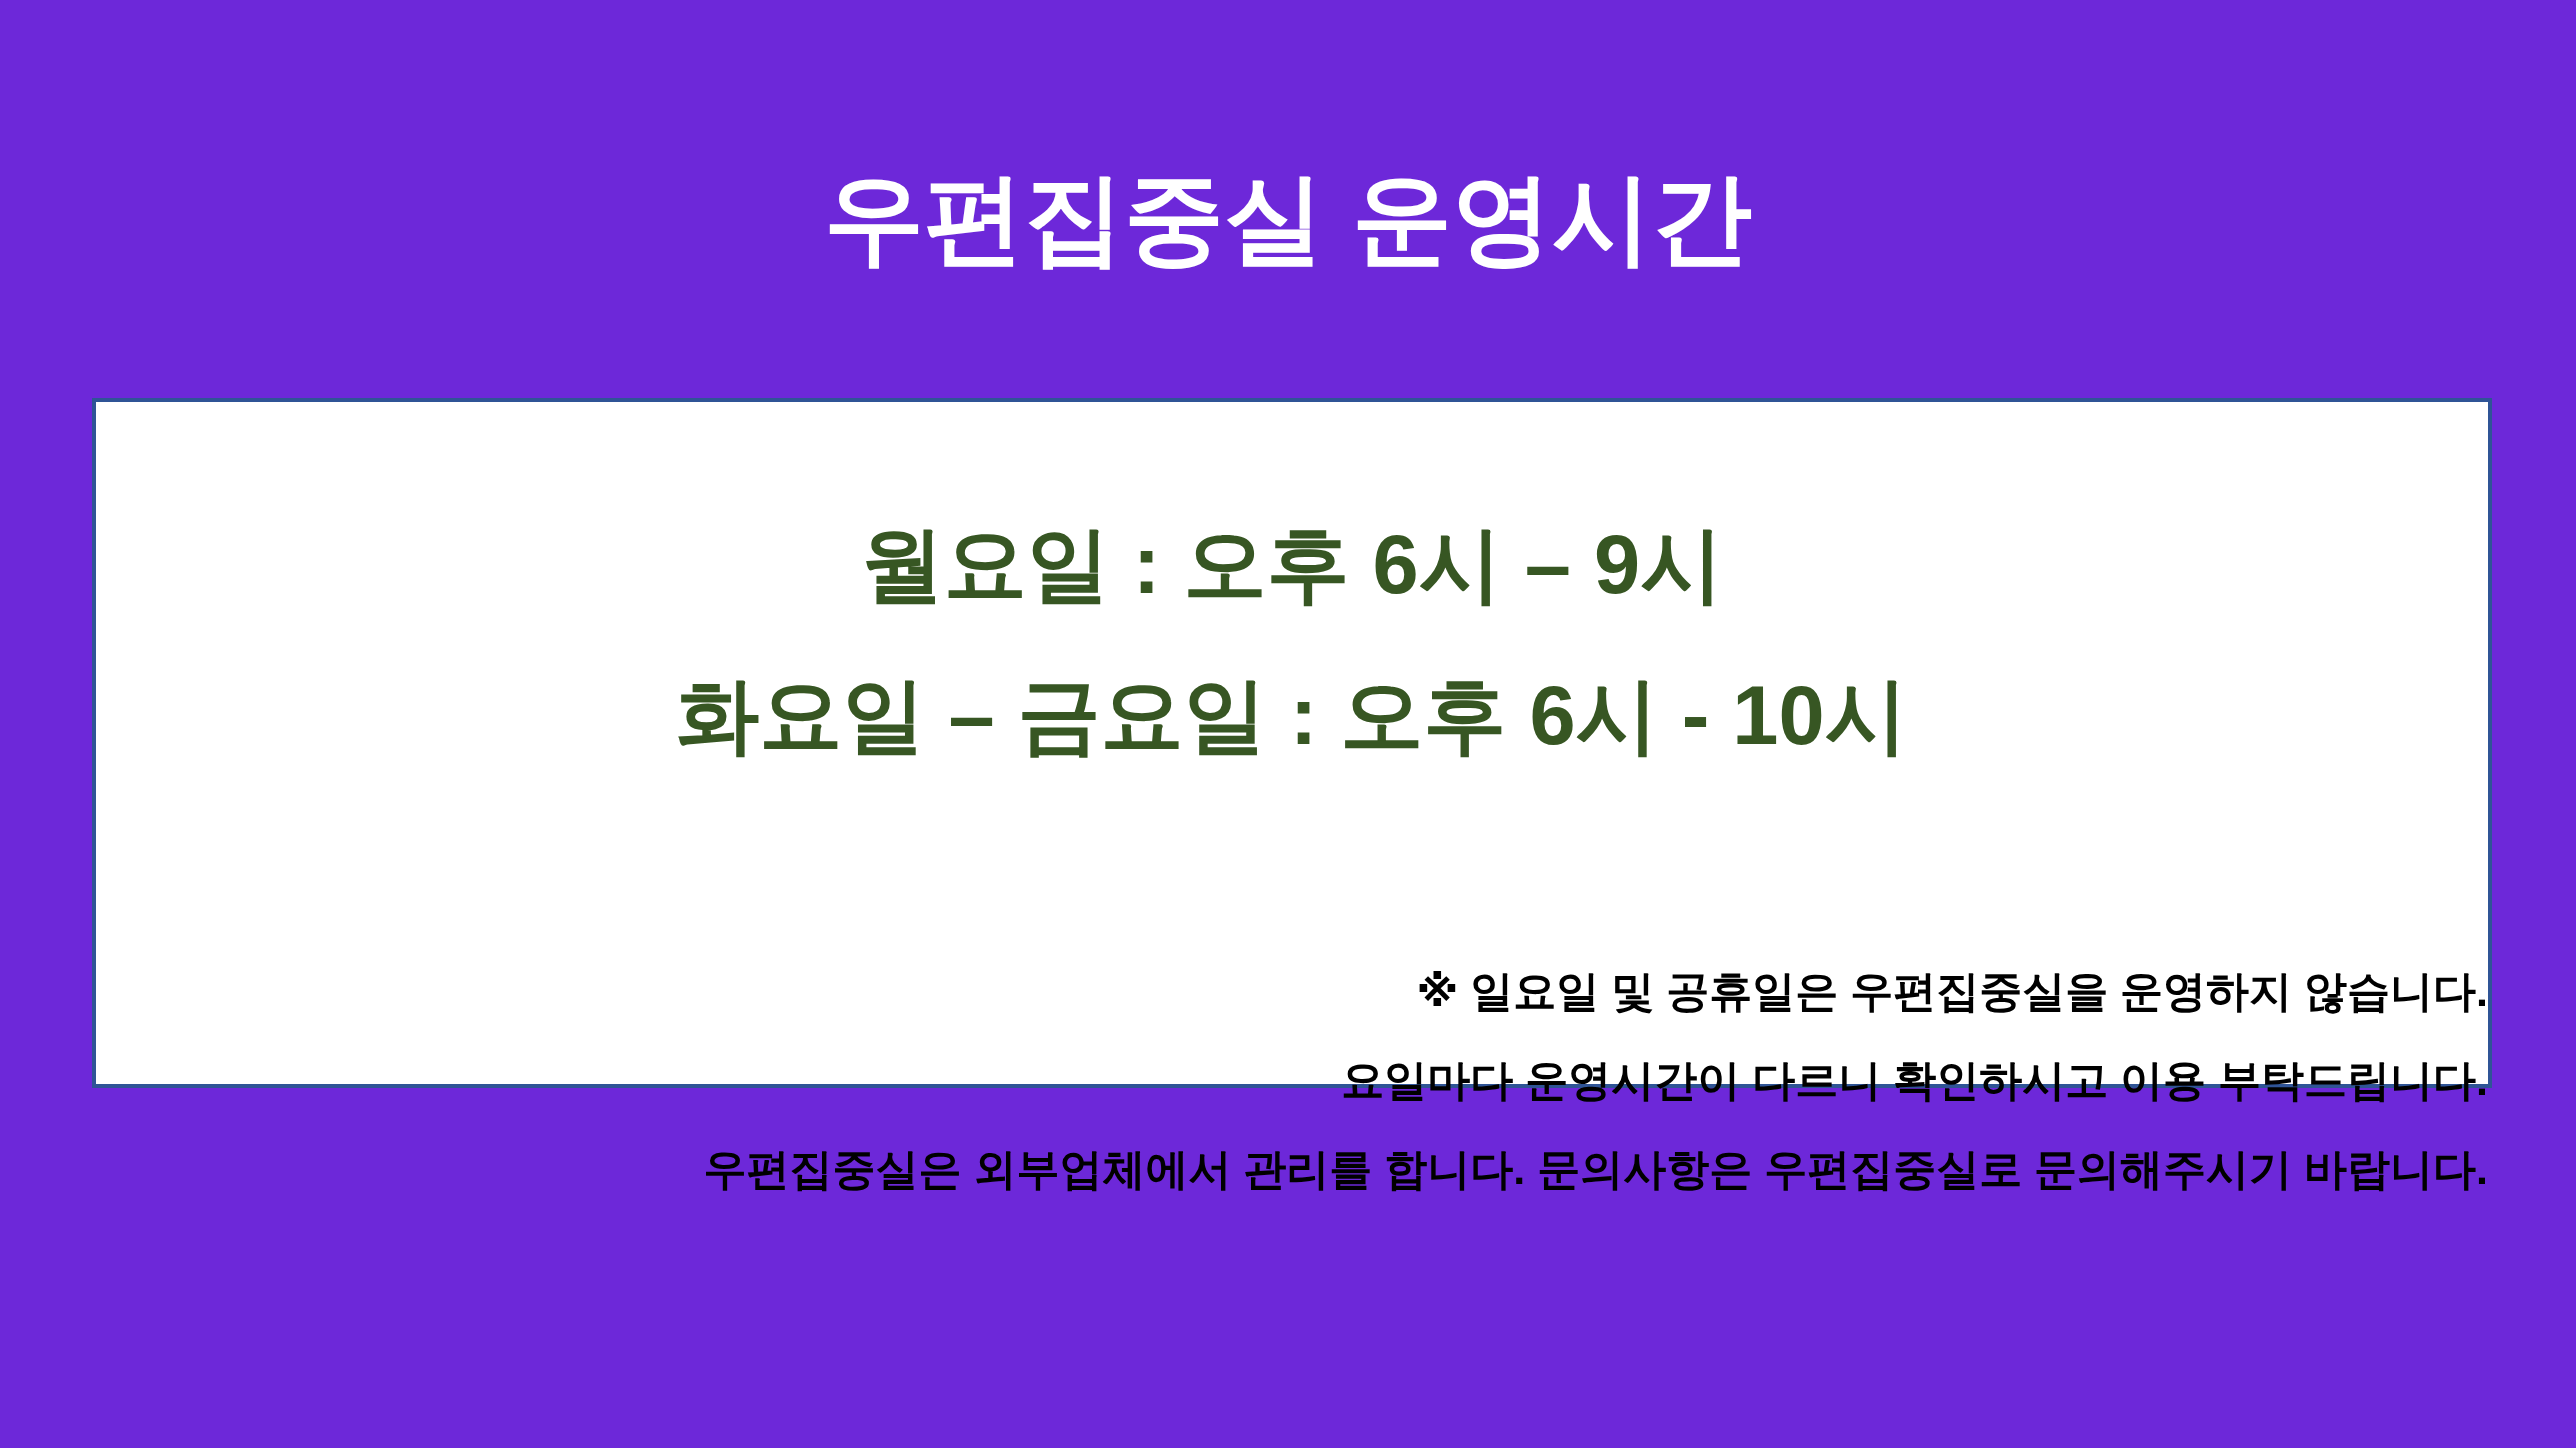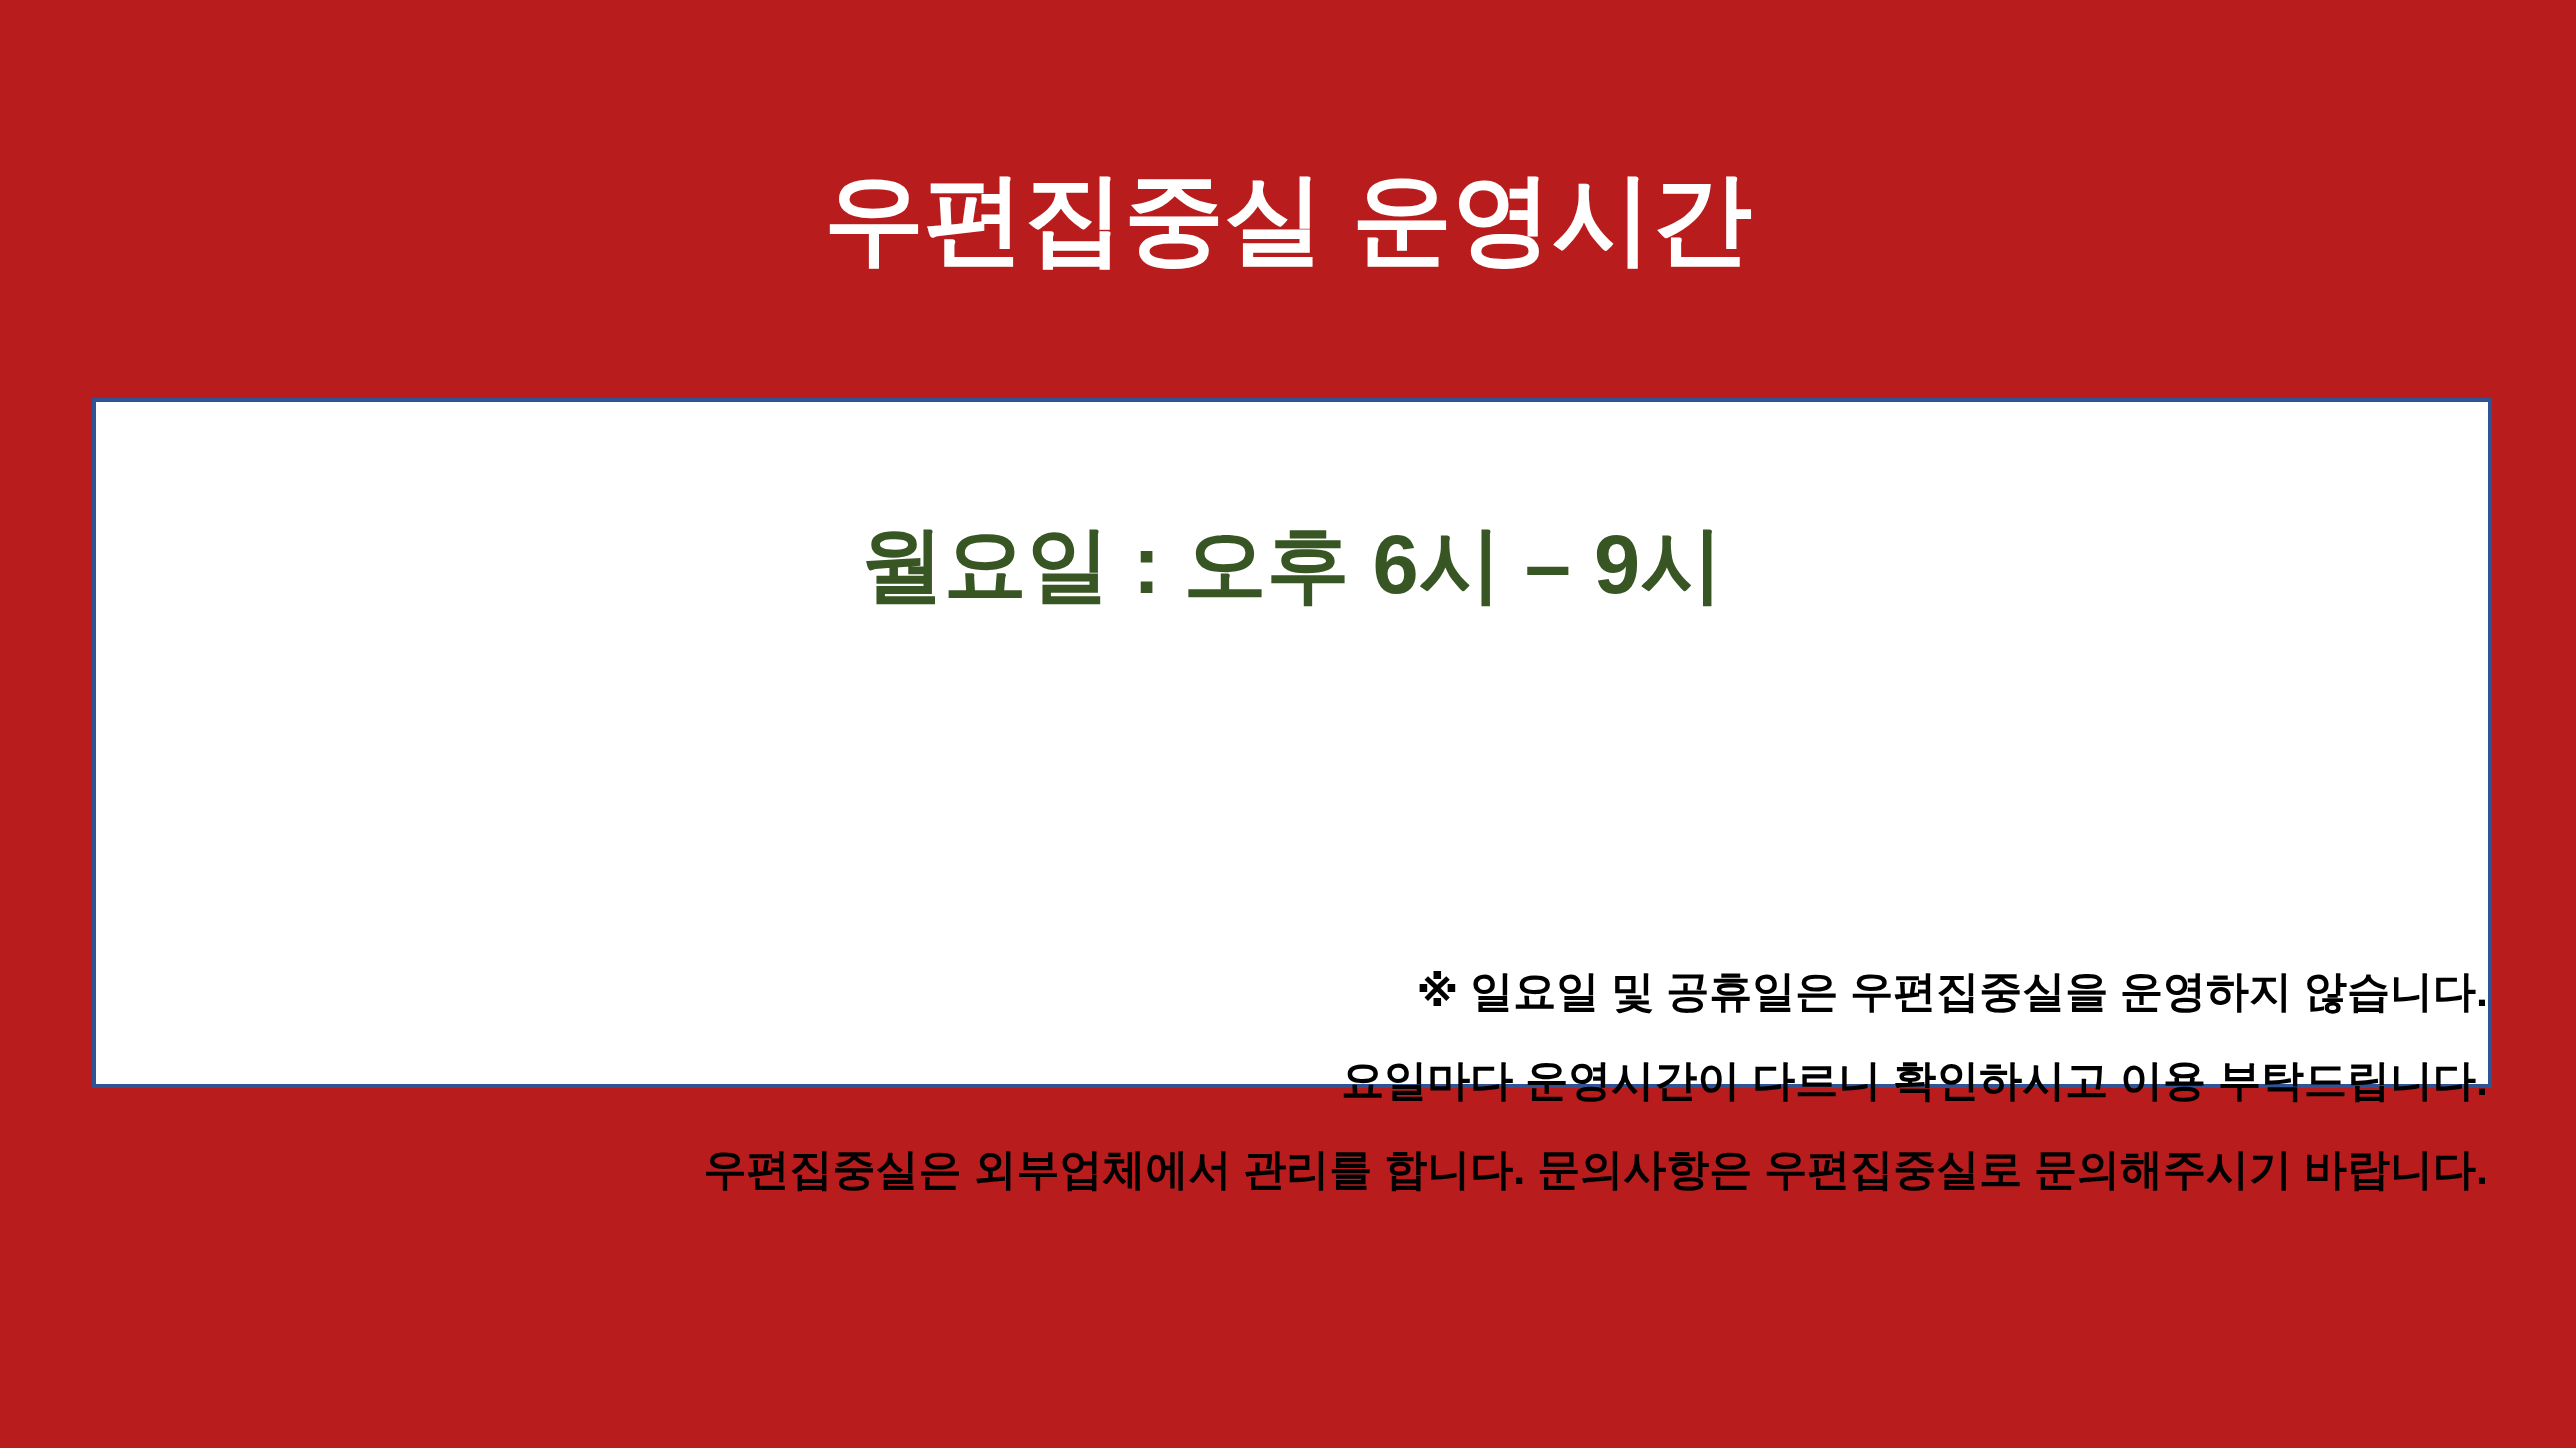--- a/index.html
+++ b/index.html
@@ -10,21 +10,21 @@
     width: 2576px;
     height: 1449px;
     overflow: hidden;
     font-family: "Liberation Sans", "DejaVu Sans", sans-serif;
   }
 
   #poster {
     position: relative;
     width: 2576px;
     height: 1449px;
-    background: #b91c1c;
+    background: #6d28d9;
     box-sizing: border-box;
   }
 
   
   #poster-title {
     position: absolute;
     left: 0;
     top: 162px;
     width: 2576px;
     text-align: center;
@@ -92,20 +92,21 @@
 <body>
 
 <div id="poster">
 
   <div id="poster-title">우편집중실 운영시간</div>
 
   <div id="hours-card">
 
     <div id="hours-list">
       <div class="hours-line">월요일 : 오후 6시 – 9시</div>
+      <div class="hours-line">화요일 – 금요일 : 오후 6시 - 10시</div>
     </div>
 
     <div id="notes-list">
       <div class="note-line">※ 일요일 및 공휴일은 우편집중실을 운영하지 않습니다.</div>
       <div class="note-line">요일마다 운영시간이 다르니 확인하시고 이용 부탁드립니다.</div>
       <div class="note-line">우편집중실은 외부업체에서 관리를 합니다. 문의사항은 우편집중실로 문의해주시기 바랍니다.</div>
     </div>
 
   </div>
 </div>

